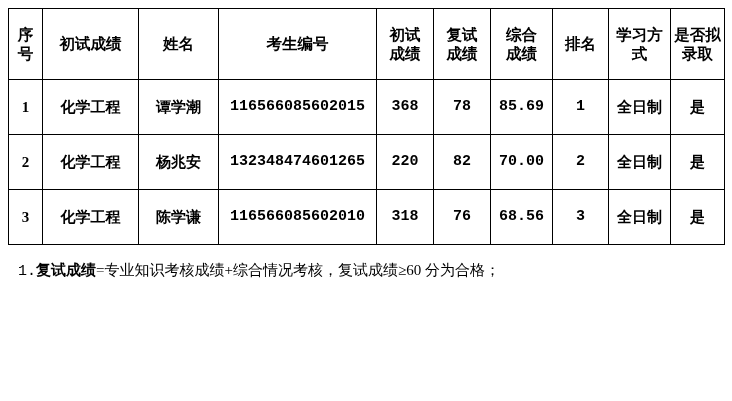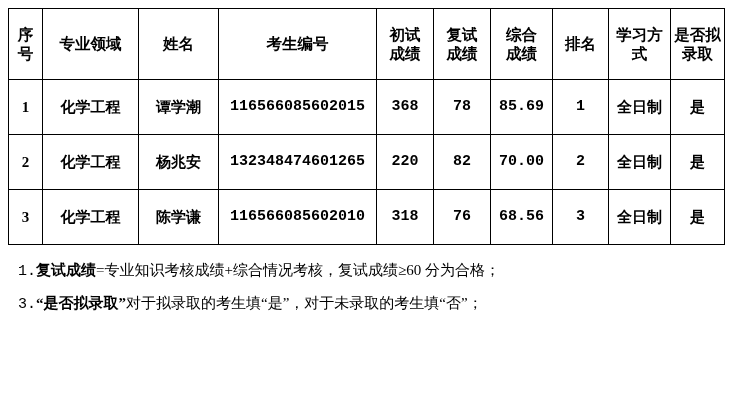--- a/index.html
+++ b/index.html
@@ -89,21 +89,21 @@
       <col class="col-mode">
       <col class="col-admit">
     </colgroup>
     <thead>
       <tr>
         <th>
           <span class="two-line">序</span>
           <span class="two-line">号</span>
         </th>
         <th>
-          <span class="two-line">专业领域</span>
+          <span class="two-line">初试成绩</span>
         </th>
         <th>
           <span class="two-line">姓名</span>
         </th>
         <th>
           <span class="two-line">考生编号</span>
         </th>
         <th>
           <span class="two-line">初试</span>
           <span class="two-line">成绩</span>
@@ -165,18 +165,15 @@
         <td>全日制</td>
         <td>是</td>
       </tr>
     </tbody>
   </table>
 
   <div class="notes">
     <p class="note-line">
       <span class="num">1.</span><b>复试成绩</b><span>=专业知识考核成绩+综合情况考核，复试成绩≥60 分为合格；</span>
     </p>
-    <p class="note-line">
-      <span class="num">3.</span><b>“是否拟录取”</b><span>对于拟录取的考生填“是”，对于未录取的考生填“否”；</span>
-    </p>
   </div>
 
 </div>
 
 </body></html>

